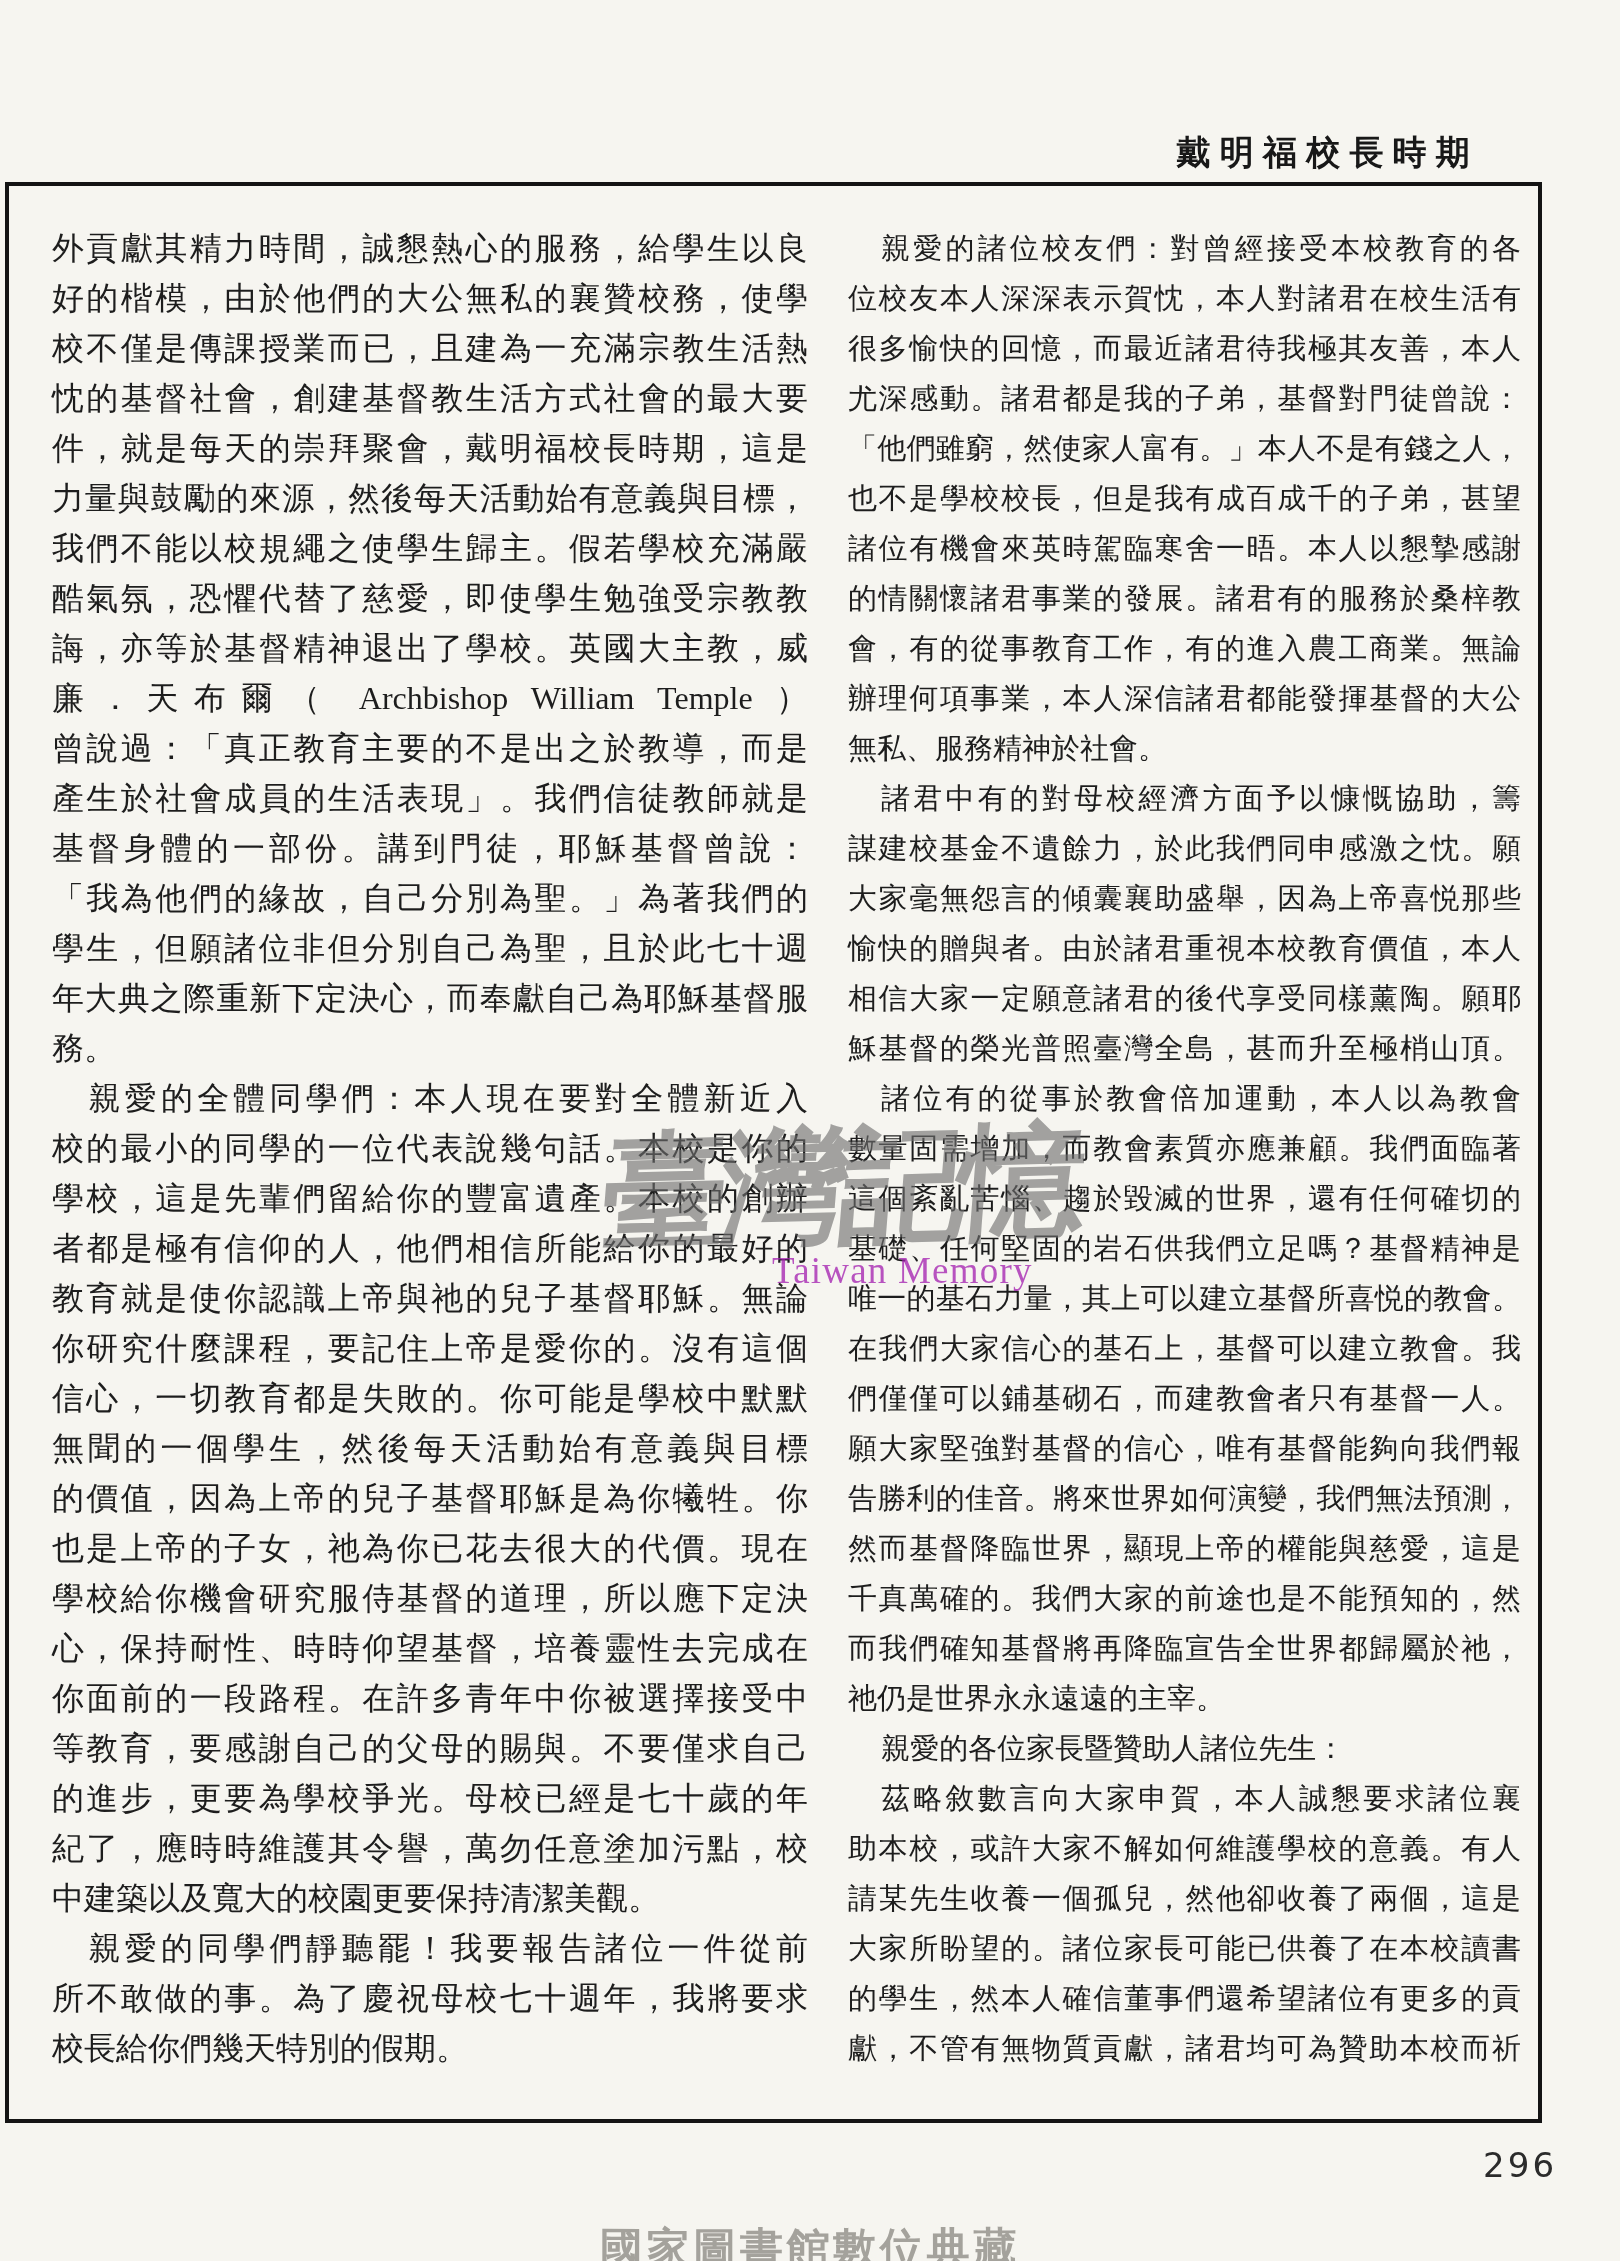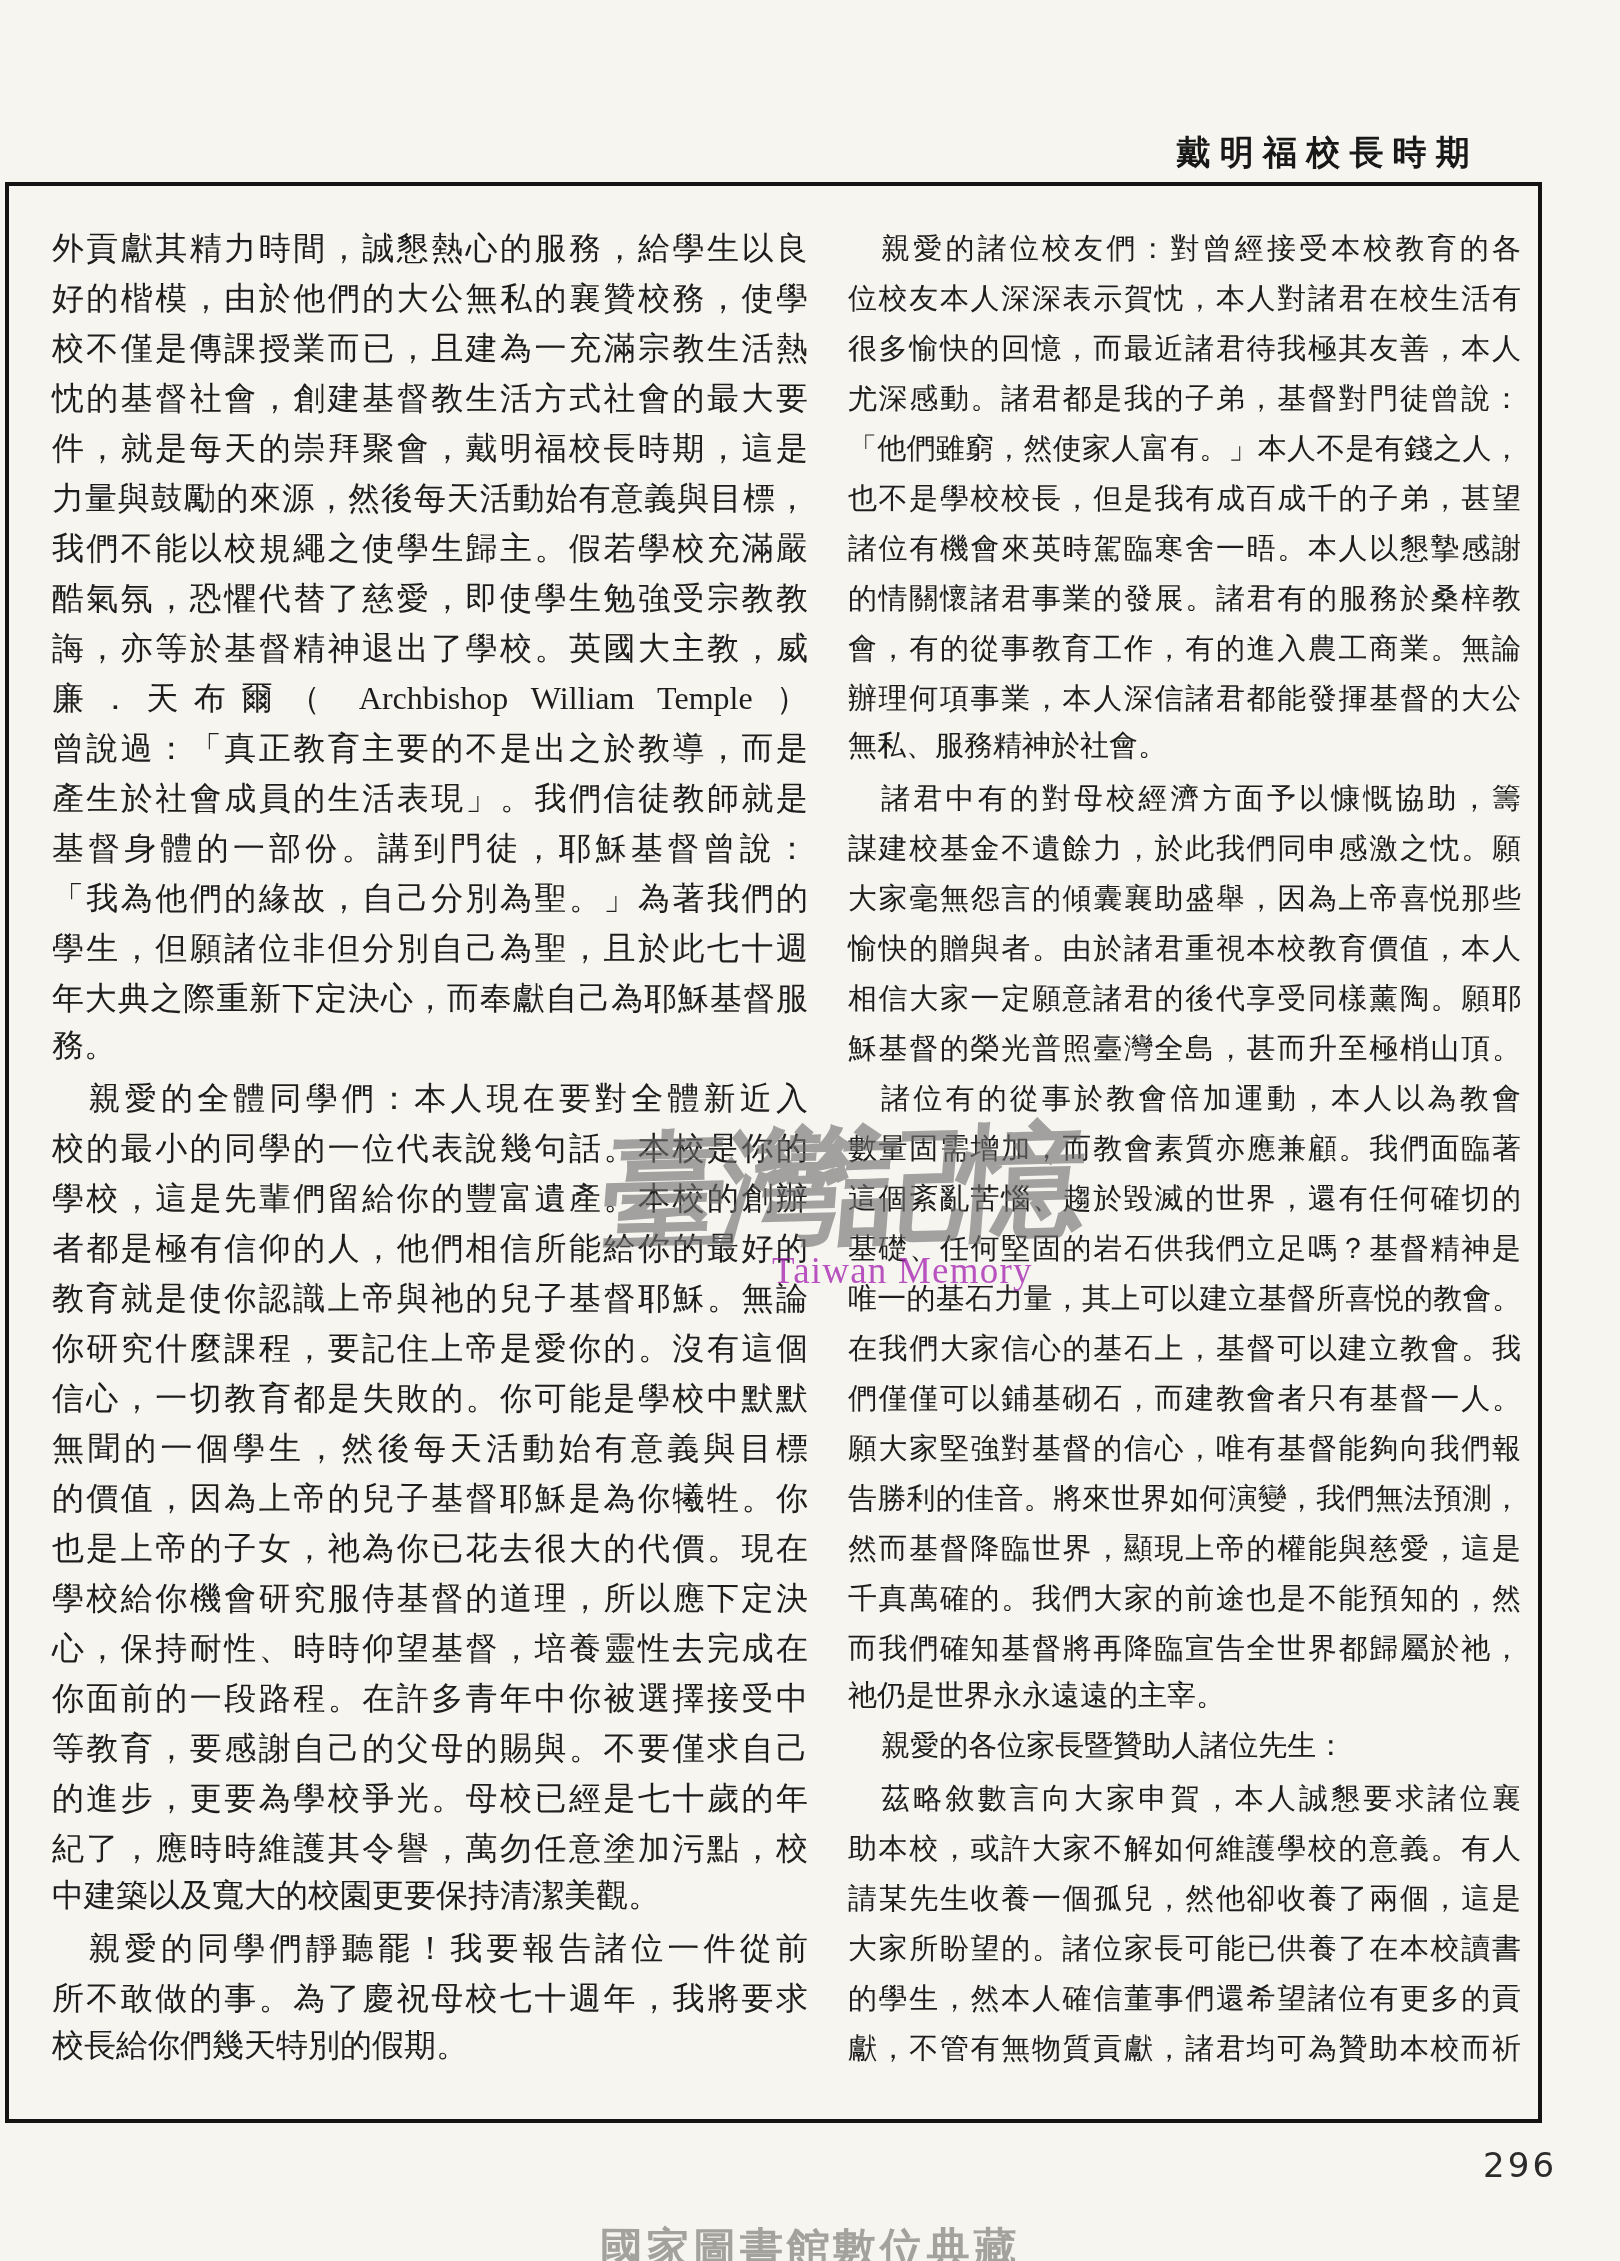--- a/index.html
+++ b/index.html
@@ -51,21 +51,20 @@
     height: 50px;
     line-height: 50px;
     text-align: justify;
     text-align-last: justify;
     white-space: normal;
     overflow: visible;
   }
   .line.end {
     text-align: right;
     text-align-last: left;
-    font-family: Liberation Mono, monospace;
   }
   .line.indent {
     text-indent: 1.15em;
   }
   .watermark-cjk {
     position: absolute;
     left: 603px;
     top: 1117px;
     font-size: 125px;
     line-height: 141px;

